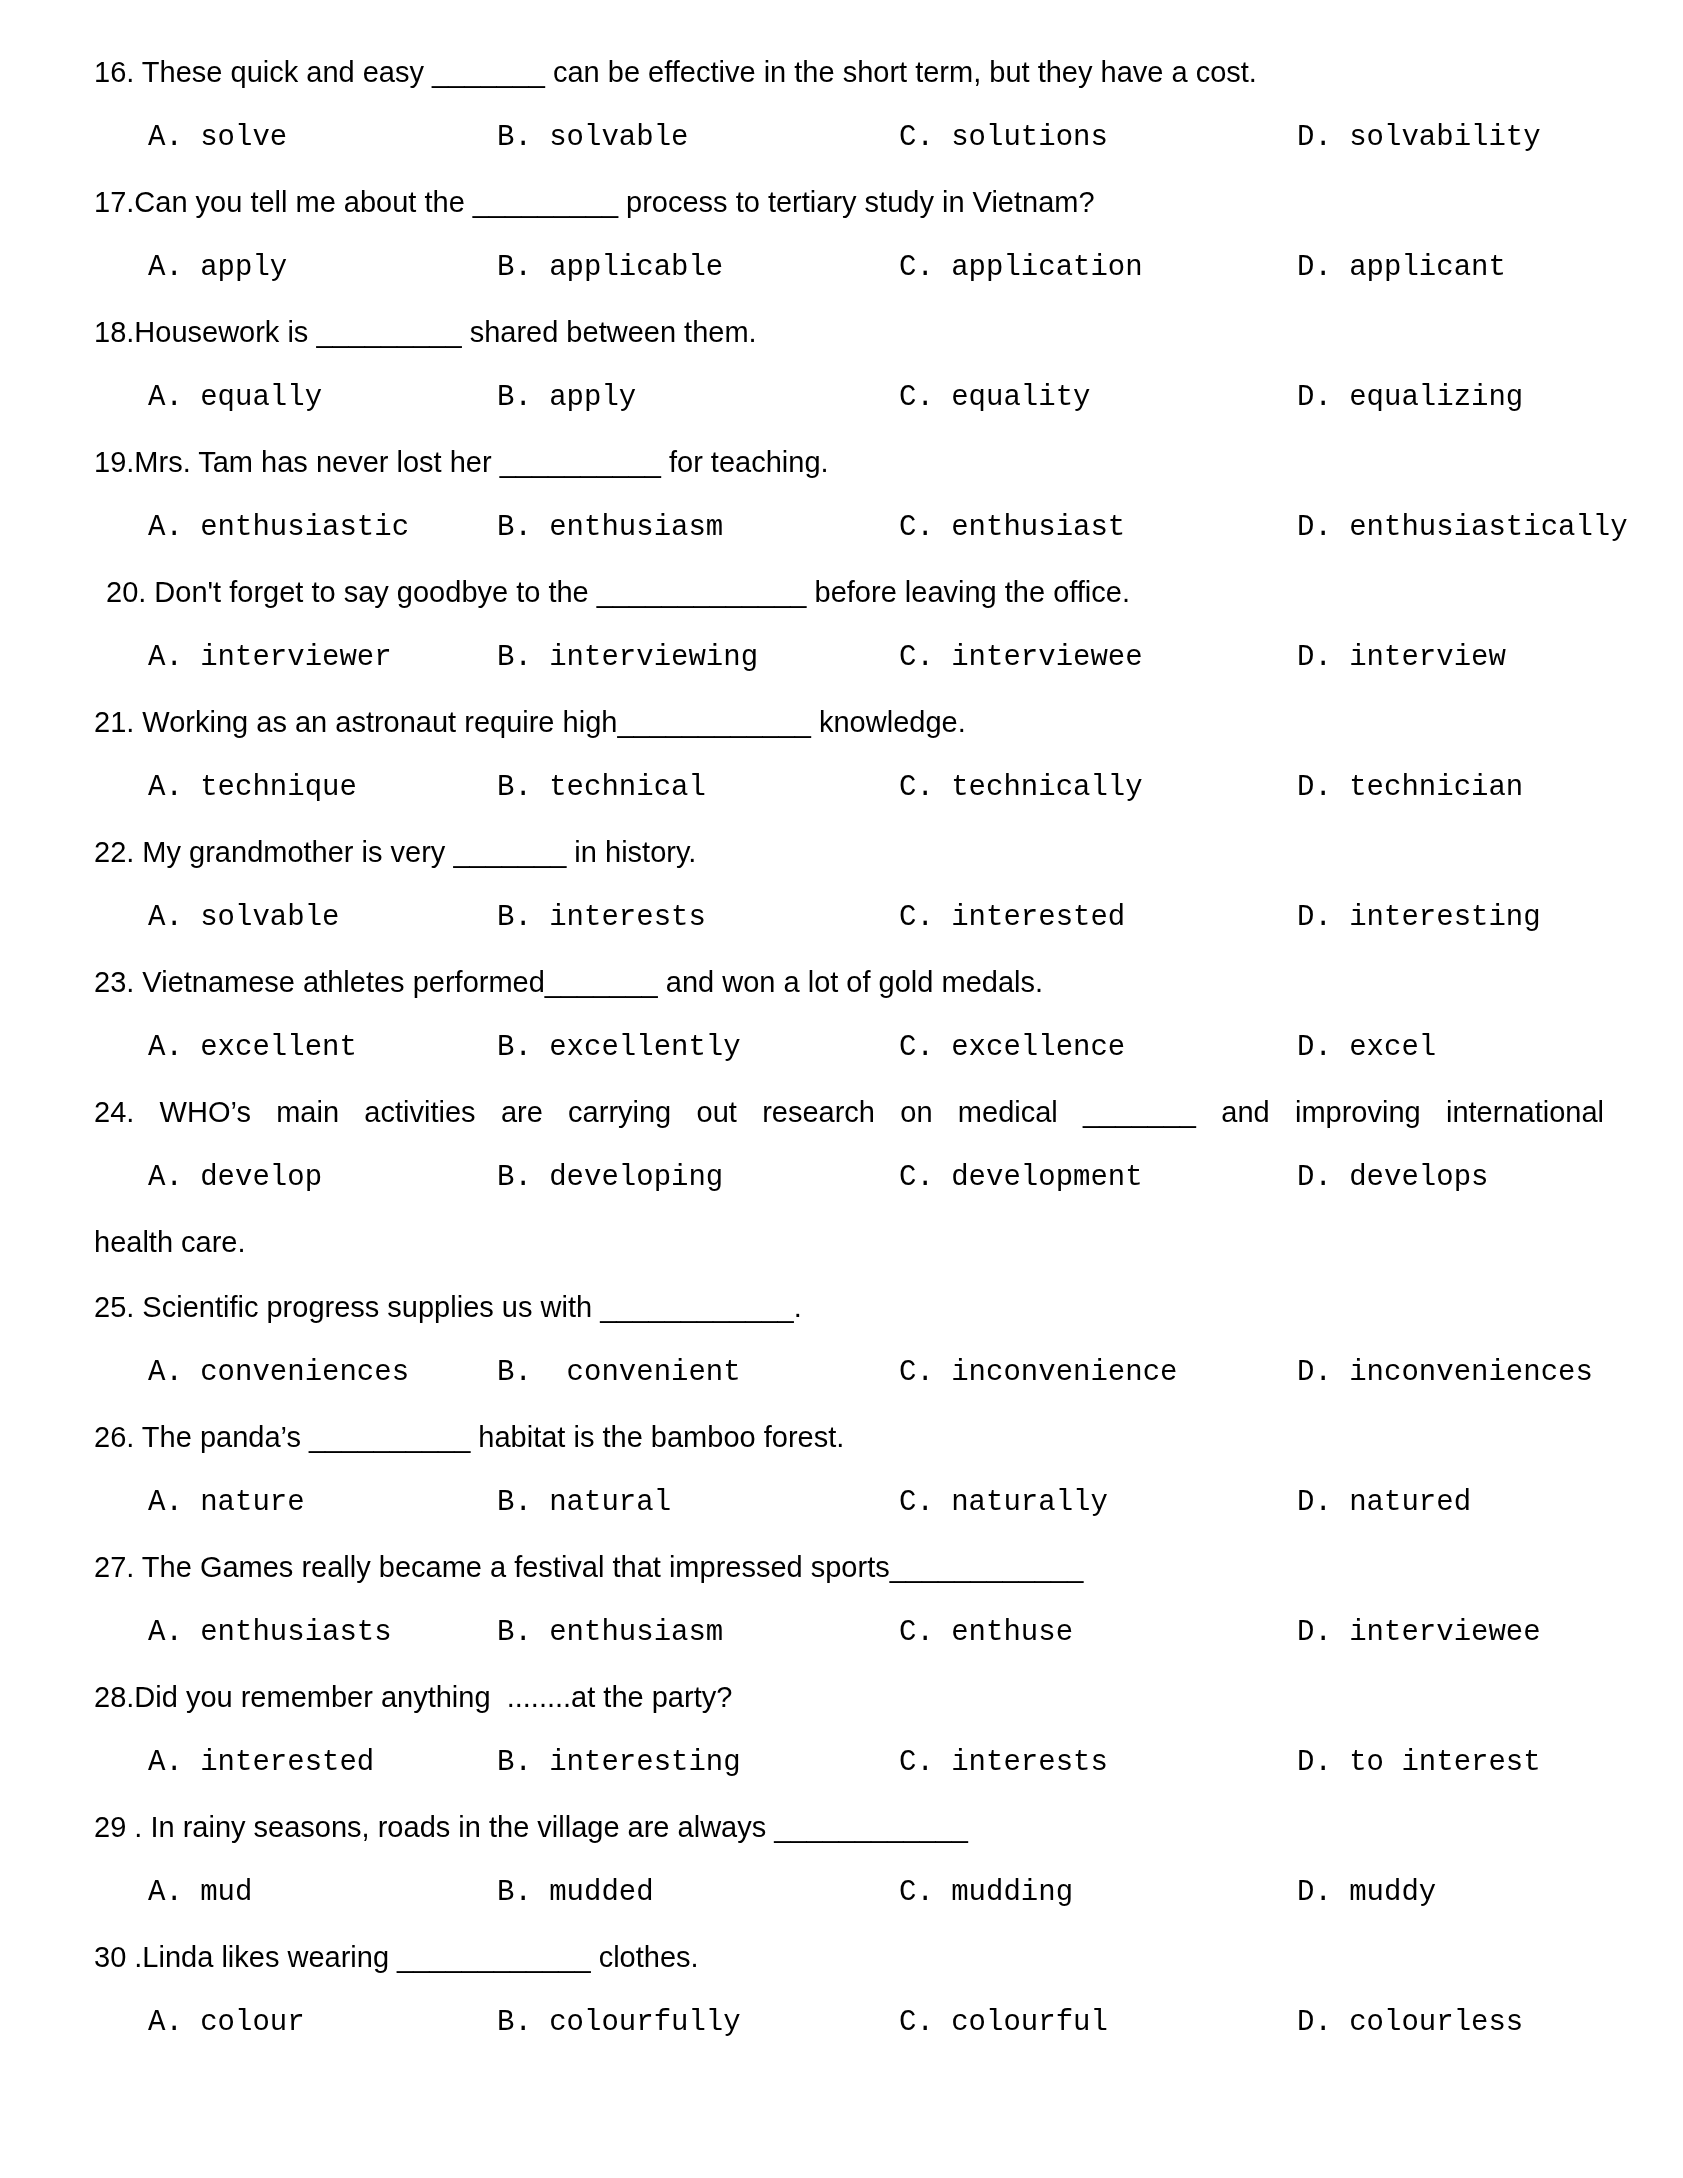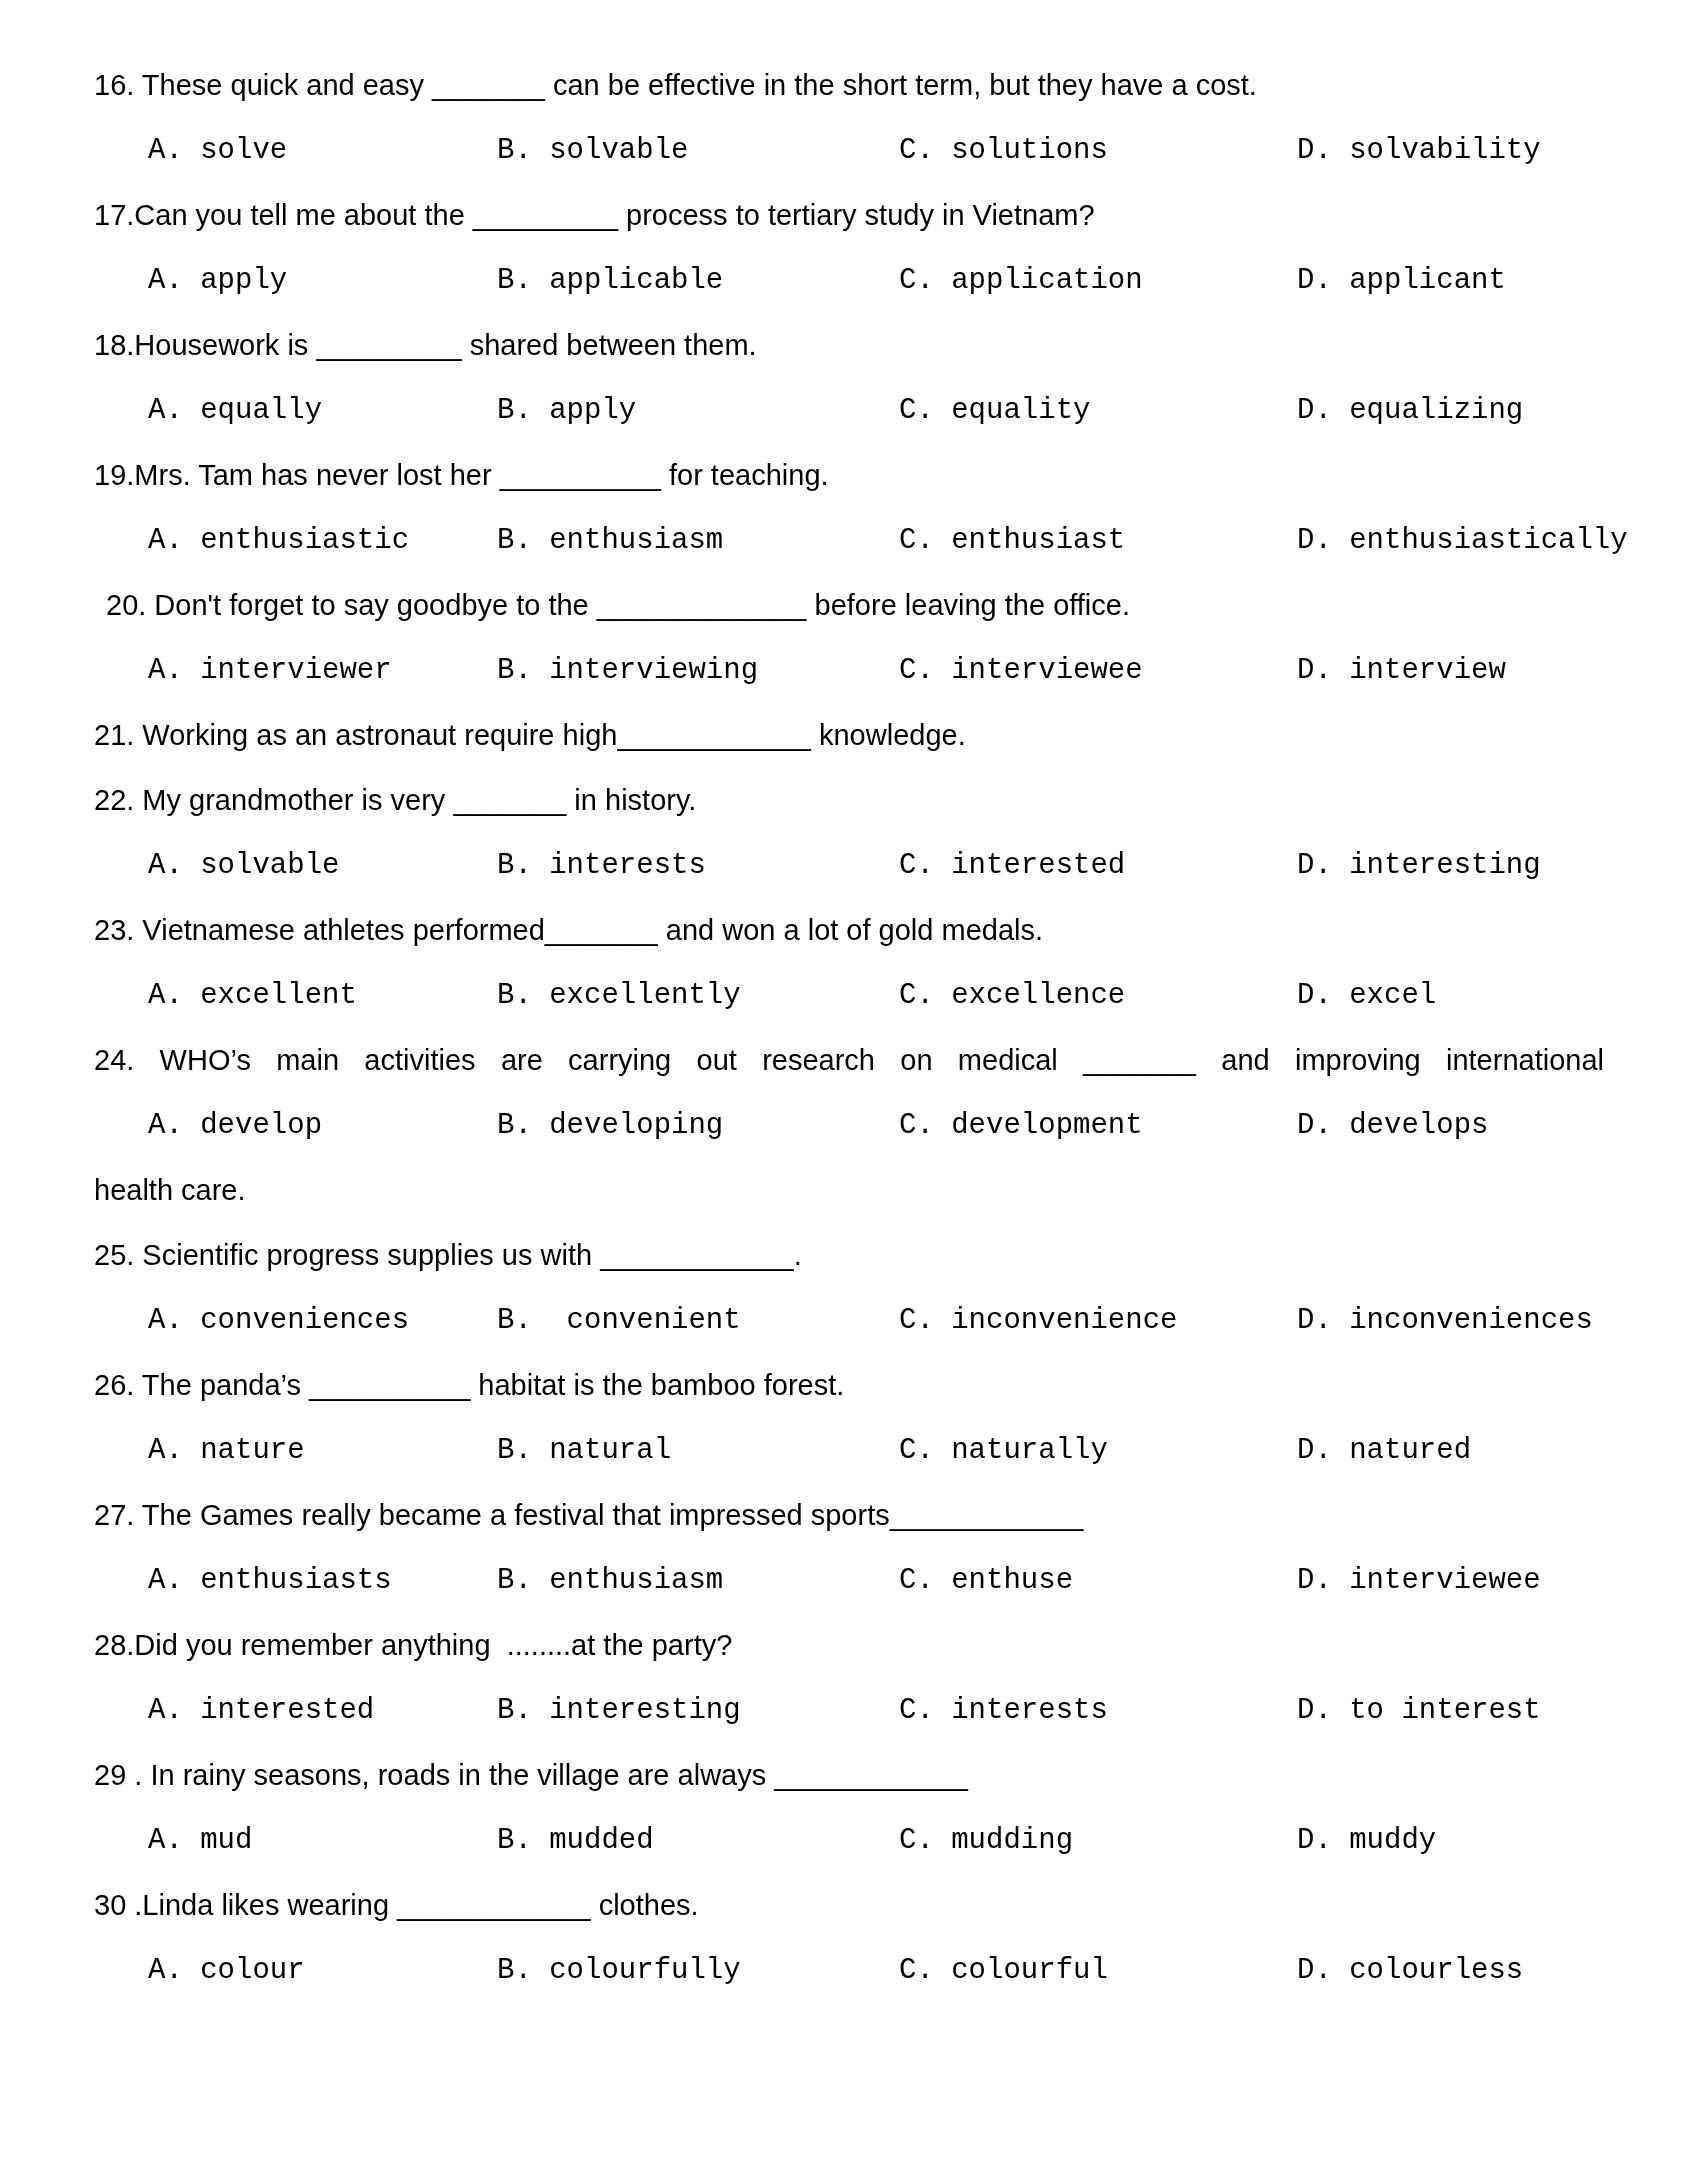--- a/index.html
+++ b/index.html
@@ -10,21 +10,21 @@
   body {
     width: 1683px;
     height: 2178px;
     overflow: hidden;
     color: #000000;
     font-family: "Liberation Sans", sans-serif;
     font-size: 29px;
     font-weight: 400;
   }
   .doc {
-    padding: 53px 79px 0 94px;
+    padding: 40px 79px 0 94px;
     width: 1510px;
   }
   .row {
     height: 65px;
     line-height: 65px;
     white-space: pre;
   }
   .q.justify {
     white-space: normal;
     text-align: justify;
@@ -87,20 +87,26 @@
 
   <div class="row q indent">20. Don't forget to say goodbye to the _____________ before leaving the office.</div>
   <div class="row opts">
     <span class="opt a">A. interviewer</span>
     <span class="opt b">B. interviewing</span>
     <span class="opt c">C. interviewee</span>
     <span class="opt d">D. interview</span>
   </div>
 
   <div class="row q">21. Working as an astronaut require high____________ knowledge.</div>
+  <div class="row opts">
+    <span class="opt a">A. technique</span>
+    <span class="opt b">B. technical</span>
+    <span class="opt c">C. technically</span>
+    <span class="opt d">D. technician</span>
+  </div>
 
   <div class="row q">22. My grandmother is very _______ in history.</div>
   <div class="row opts">
     <span class="opt a">A. solvable</span>
     <span class="opt b">B. interests</span>
     <span class="opt c">C. interested</span>
     <span class="opt d">D. interesting</span>
   </div>
 
   <div class="row q">23. Vietnamese athletes performed_______ and won a lot of gold medals.</div>

